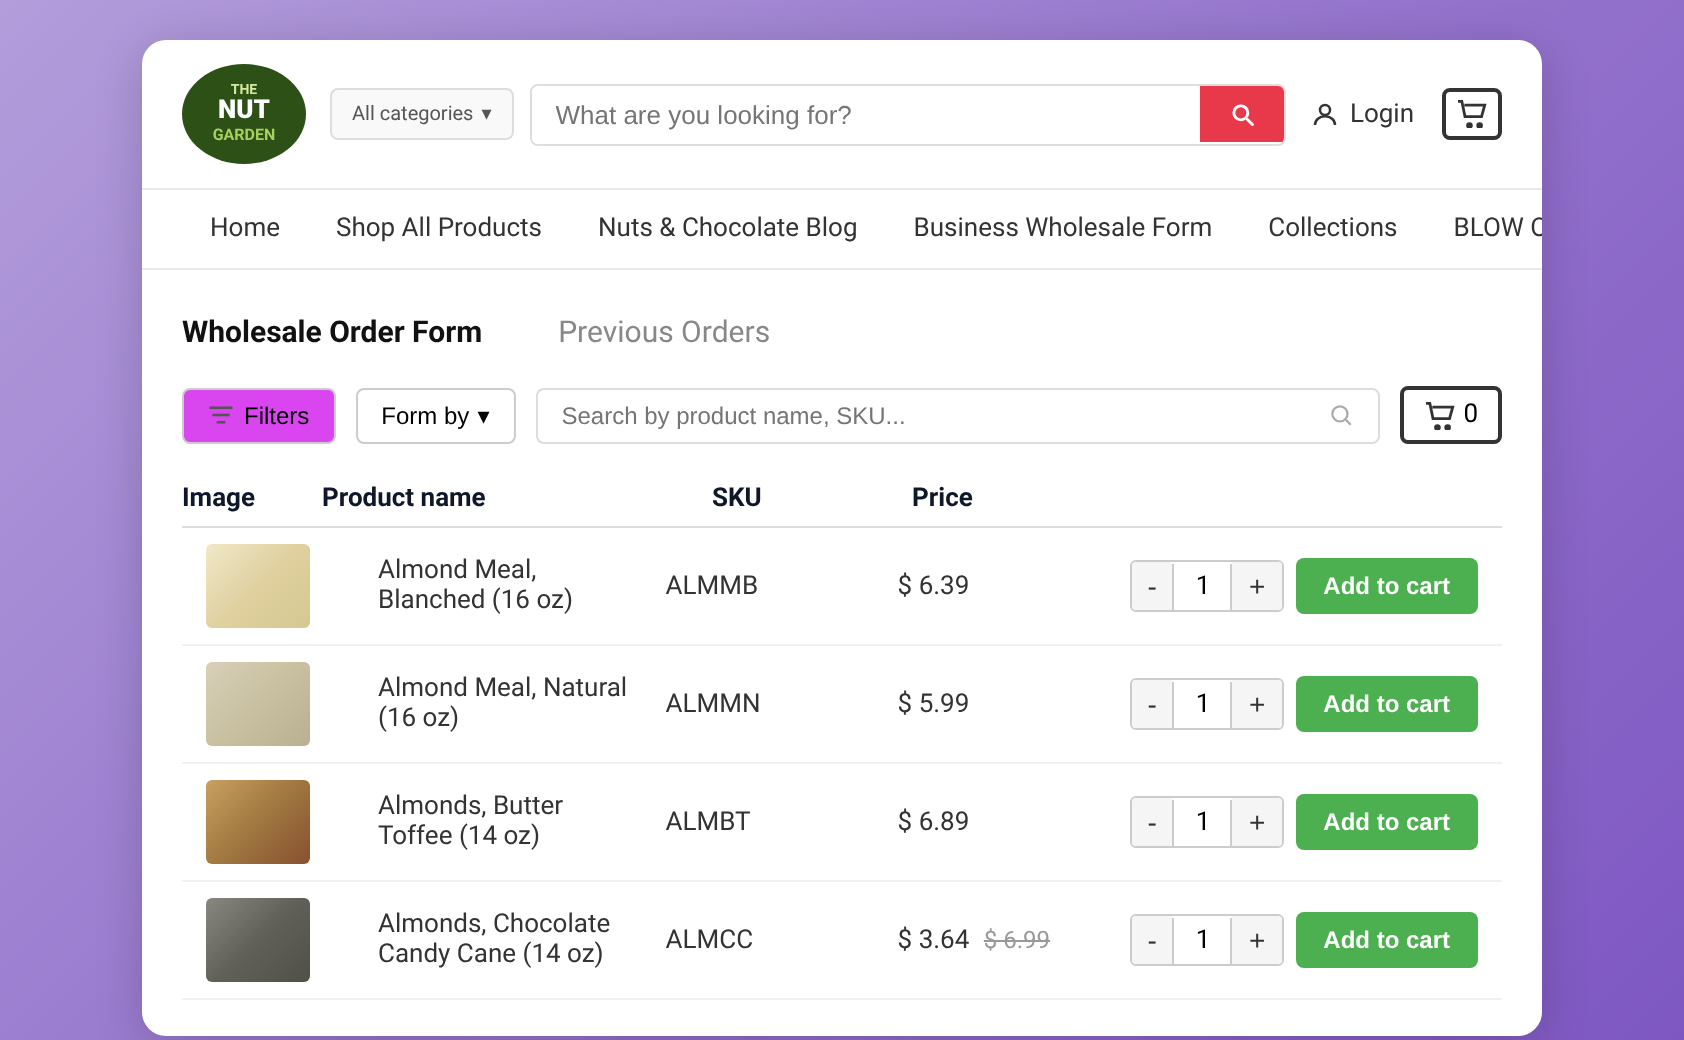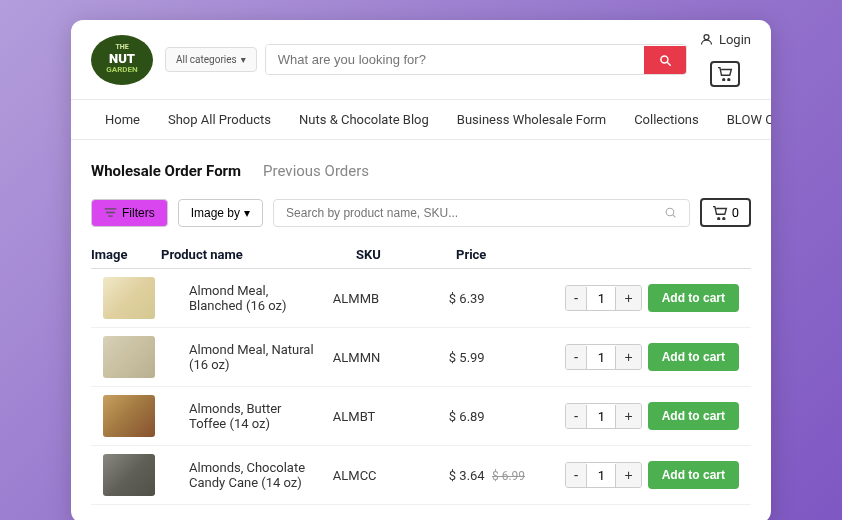--- a/index.html
+++ b/index.html
@@ -92,21 +92,20 @@
       cursor: pointer;
       display: flex;
       align-items: center;
       justify-content: center;
     }
     .search-btn svg { width: 14px; height: 14px; fill: #fff; }
     .header-actions {
       display: flex;
       align-items: center;
       gap: 14px;
-      flex-direction: column;
     }
     .login-btn {
       display: flex;
       align-items: center;
       gap: 5px;
       font-size: 13px;
       color: #333;
       cursor: pointer;
     }
     .cart-icon {
@@ -135,21 +134,21 @@
       padding: 12px 14px;
       cursor: pointer;
       white-space: nowrap;
     }
     
     .store-content {
       padding: 18px 20px;
     }
     .page-tabs {
       display: flex;
-      gap: 0;
+      gap: 16px;
       margin-bottom: 14px;
     }
     .tab {
       font-size: 15px;
       font-weight: 600;
       padding: 4px 0;
       margin-right: 22px;
       cursor: pointer;
       color: #333;
     }
@@ -382,21 +381,21 @@
     <div class="filters-row">
       <button class="filter-btn">
         <svg width="13" height="11" viewBox="0 0 18 14" fill="none" stroke="#555" stroke-width="1.8">
             <line x1="1" y1="2" x2="17" y2="2"></line>
             <line x1="3" y1="7" x2="15" y2="7"></line>
             <line x1="6" y1="12" x2="12" y2="12"></line>
           </svg>
         <span>Filters</span>
       </button>
       <button class="sort-btn">
-        <span>Image by</span>
+        <span>Form by</span>
         <span>▾</span>
       </button>
       <div class="product-search">
         <input type="text" placeholder="Search by product name, SKU..." style="">
         <svg width="13" height="13" viewBox="0 0 24 24" fill="none" stroke="#aaa" stroke-width="2">
             <circle cx="11" cy="11" r="7"></circle>
             <line x1="16.5" y1="16.5" x2="21" y2="21"></line>
           </svg>
       </div>
       <div class="cart-summary">

